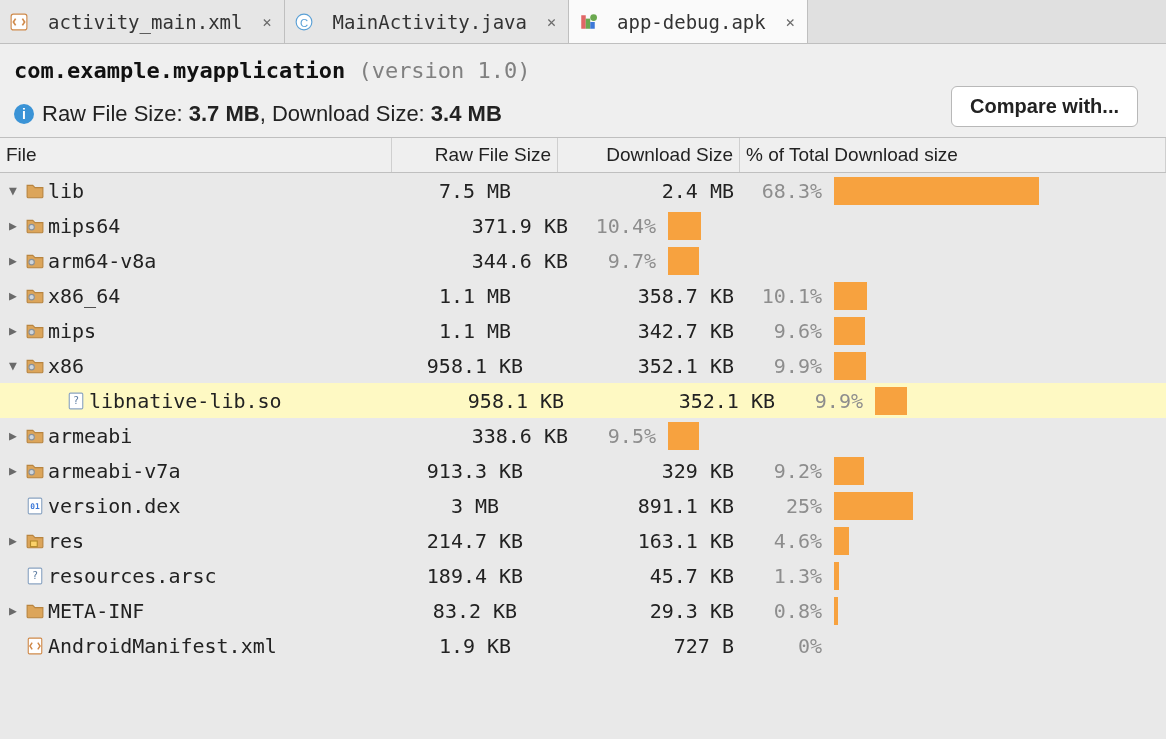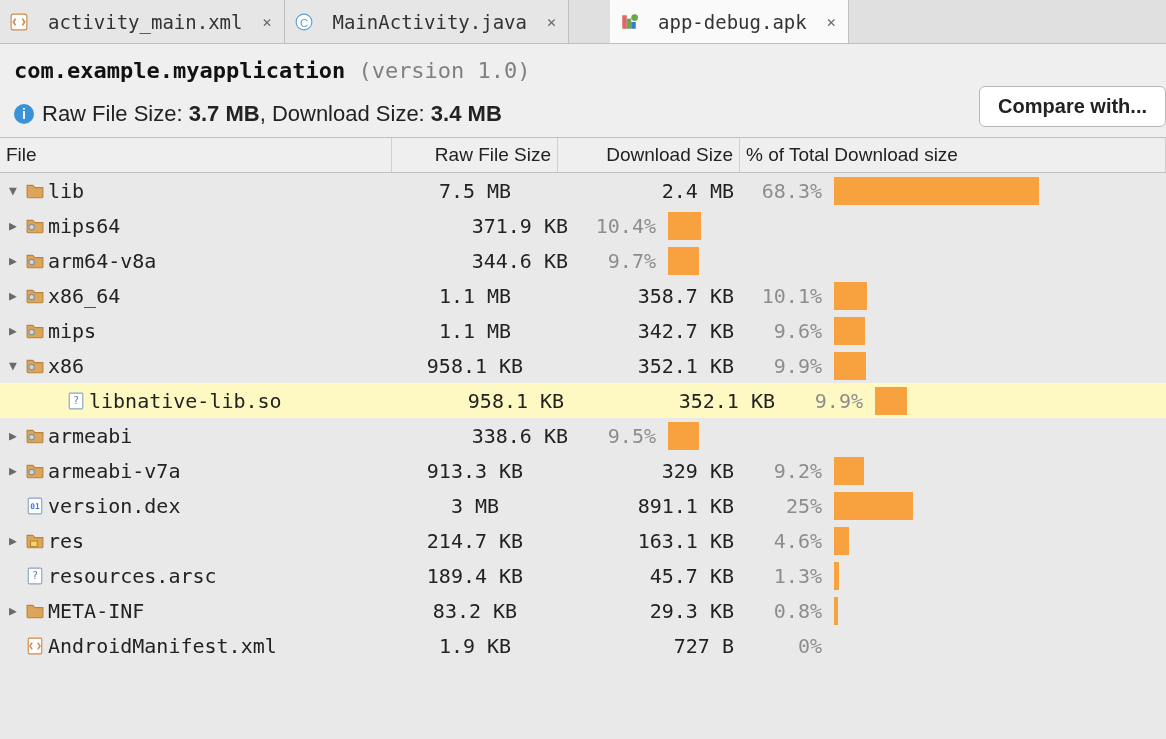--- a/index.html
+++ b/index.html
@@ -1,29 +1,29 @@
 <!DOCTYPE html>
 <html><head>
 <meta charset="utf-8">
 <style>
   * { box-sizing: border-box; margin: 0; padding: 0; }
   body { font-family: "Lucida Grande","Segoe UI",Verdana,sans-serif; font-size: 20px; background: #e9e9e9; width: 1166px; height: 739px; overflow: hidden; }
   .tabs { display: flex; align-items: stretch; height: 44px; background: #e0e0e0; border-bottom: 1px solid #bfbfbf; }
   .tab { display: flex; align-items: center; gap: 20px; padding: 0 12px 0 10px; border-right: 1px solid #bfbfbf; background: #e6e6e6; font-family: Menlo,Consolas,monospace; font-size: 19px; color:#333; cursor:pointer; }
-  .tab.active { background: #fafafa; margin-left: 41px; }
+  .tab.active { background: #fafafa; }
   .tab .close { font-size: 15px; color:#6b6b6b; cursor:pointer; }
   .tab svg { width:18px; height:18px; }
   .header { padding: 14px 14px 10px 14px; background:#efefef; border-bottom:1px solid #bfbfbf; position:relative; }
   .pkg { font-family: Menlo,Consolas,monospace; font-size:22px; color:#444; }
   .pkg b { font-weight:bold; color:#111; }
   .pkg .ver { color:#808080; }
   .sizes-row { display:flex; align-items:center; margin-top:18px; }
   .info-icon { width:20px; height:20px; border-radius:50%; background:#3a93d6; color:#fff; display:flex; align-items:center; justify-content:center; font-weight:bold; font-size:14px; margin-right:8px; }
   .sizes { font-size:22px; color:#222; }
-  .compare-btn { position:absolute; right:0; bottom:10px; background:#fff; border:1px solid #b8b8b8; border-radius:6px; padding:8px 18px; font-size:20px; font-weight:bold; color:#222; cursor:pointer; }
+  .compare-btn { position:absolute; right:28px; bottom:10px; background:#fff; border:1px solid #b8b8b8; border-radius:6px; padding:8px 18px; font-size:20px; font-weight:bold; color:#222; cursor:pointer; }
   .table { width:100%; }
   .thead { display:flex; align-items:stretch; border-bottom:1px solid #bfbfbf; background:#efefef; font-size:19px; color:#222; }
   .thead .c { padding:6px 6px; border-right:1px solid #cfcfcf; }
   .col-file  { flex: 0 0 392px; }
   .col-raw   { flex: 0 0 166px; text-align:right; }
   .col-dl    { flex: 0 0 182px; text-align:right; }
   .row { display:flex; align-items:center; height:35px; font-family: Menlo,Consolas,monospace; font-size:20px; color:#222; }
   .row .cell { padding: 0 6px; }
   .row .file-cell { flex:0 0 392px; display:flex; align-items:center; gap:4px; }
   .row .raw-cell  { flex:0 0 166px; text-align:center; }

